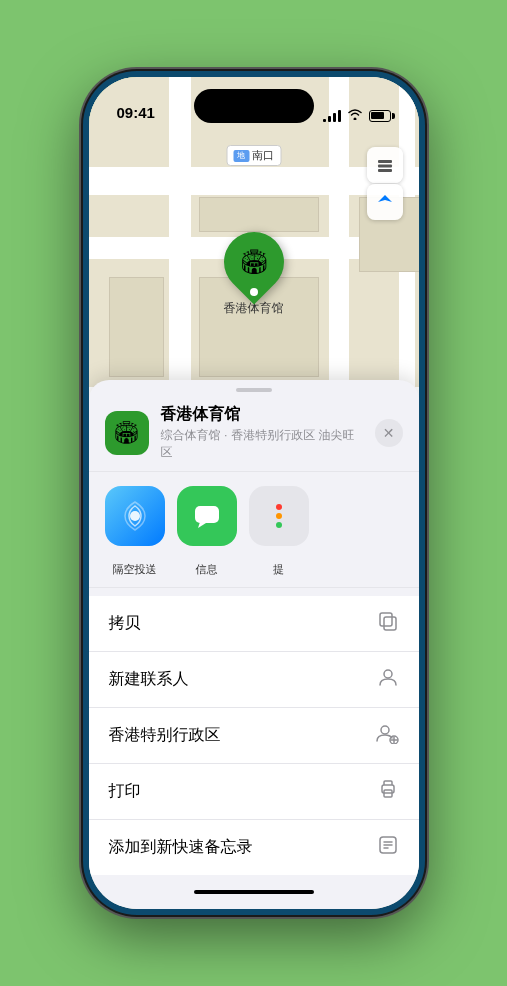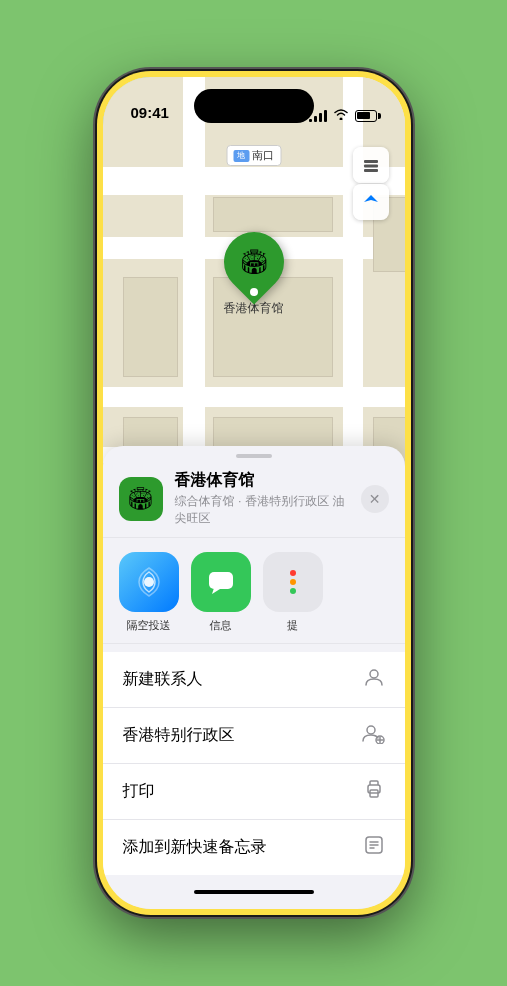--- a/index.html
+++ b/index.html
@@ -7,23 +7,23 @@
       width: 507px;
       height: 986px;
       background: #7dc46e;
       display: flex;
       justify-content: center;
       align-items: center;
       font-family: -apple-system, 'PingFang SC', 'Helvetica Neue', sans-serif;
     }
 
     .phone-frame {
-      width: 314px;
+      width: 342px;
       height: 844px;
-      background: #fde047;
+      background: #0c4a6e;
       border-radius: 54px;
       position: relative;
       box-shadow: 0 0 0 2px #1a1a1a, 0 0 0 4px #555, 0 20px 60px rgba(0,0,0,0.5);
       overflow: hidden;
     }
 
     .phone-screen {
       position: absolute;
       top: 6px;
       left: 6px;
@@ -329,21 +329,21 @@
       padding: 14px 16px 10px;
       gap: 12px;
       overflow-x: auto;
       border-bottom: 1px solid #e5e5ea;
     }
 
     .share-item {
       display: flex;
       flex-direction: column;
       align-items: center;
-      gap: 6px;
+      gap: 16px;
       min-width: 60px;
     }
 
     .share-icon-wrap {
       width: 60px;
       height: 60px;
       border-radius: 16px;
       display: flex;
       align-items: center;
       justify-content: center;
@@ -562,20 +562,29 @@
               <div class="dot" style="background:#ff9500;"></div>
               <div class="dot" style="background:#34c759;"></div>
             </div>
           </div>
           <span class="share-label">提</span>
         </div>
       </div>
 
       <div class="action-list">
 
+        <div class="action-item">
+          <span class="action-label">拷贝</span>
+          <span class="action-icon">
+            <svg width="22" height="22" viewBox="0 0 22 22">
+              <rect x="7" y="7" width="12" height="13" rx="2" fill="none" stroke="#8e8e93" stroke-width="1.5"></rect>
+              <rect x="3" y="3" width="12" height="13" rx="2" fill="none" stroke="#8e8e93" stroke-width="1.5"></rect>
+            </svg>
+          </span>
+        </div>
 
         <div class="action-item">
           <span class="action-label">新建联系人</span>
           <span class="action-icon">
             <svg width="22" height="22" viewBox="0 0 22 22">
               <circle cx="11" cy="8" r="4" fill="none" stroke="#8e8e93" stroke-width="1.5"></circle>
               <path d="M3 19 Q3 13 11 13 Q19 13 19 19" fill="none" stroke="#8e8e93" stroke-width="1.5" stroke-linecap="round"></path>
             </svg>
           </span>
         </div>

